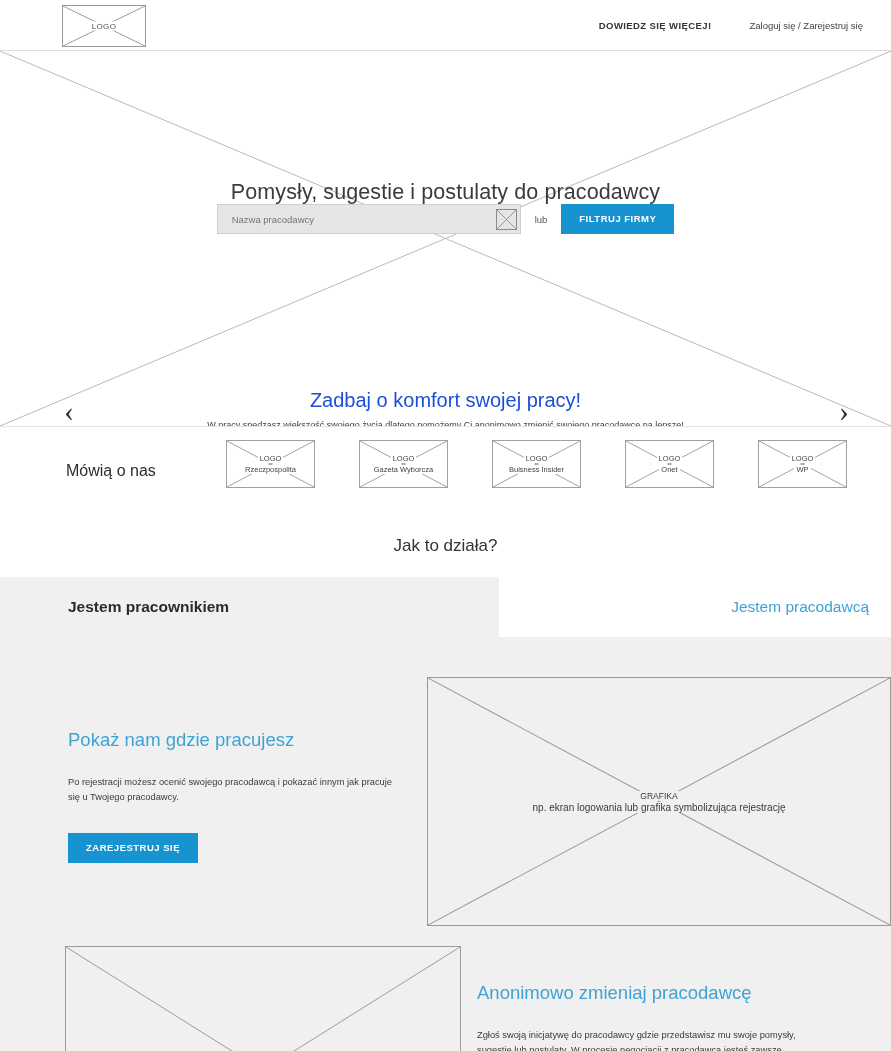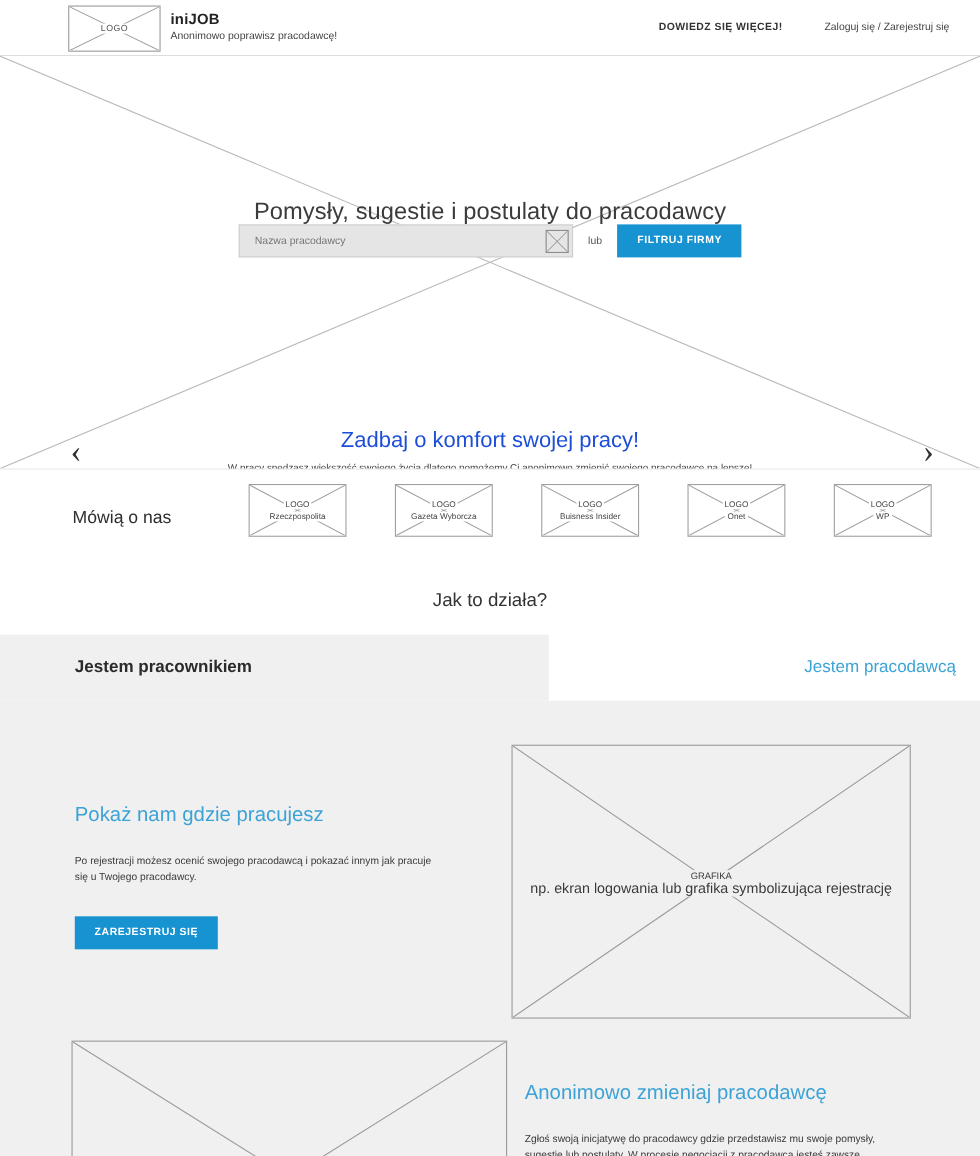--- a/index.html
+++ b/index.html
@@ -330,34 +330,34 @@
     text-align: center;
   }
   .graphic-box .g1 {
     display: block;
     font-size: 8.5px;
     color: #3a3a3a;
     line-height: 12px;
   }
   .graphic-box .g2 {
     display: block;
-    font-size: 13px;
+    font-size: 10px;
     color: #3a3a3a;
     line-height: 12px;
     text-align: center;
   }
   .graphic-box .g1 span, .graphic-box .g2 span {
     background: #f0f0f0; padding: 0 4px;
   }
 
   .block-1 { padding: 40px 0 0 0; }
   .block-1 .col-text { padding: 52px 0 0 68px; }
   .block-1 .graphic-box {
-    width: 363px; height: 249px;
-    margin-left: 10px;
+    width: 464px; height: 249px;
+    margin-left: 0;
   }
   .block-2 { padding: 20px 0 0 0; }
   .block-2 .col-graphic-left {
     width: 455px;
     padding-left: 65px;
     box-sizing: border-box;
   }
   .block-2 .graphic-box {
     width: 396px; height: 249px;
   }
@@ -377,24 +377,20 @@
     <div class="logo-box">
       <div class="ph-x">
         <svg viewBox="0 0 84 42" preserveAspectRatio="none">
           <line x1="0" y1="0" x2="84" y2="42" stroke="#999" stroke-width="1"></line>
           <line x1="84" y1="0" x2="0" y2="42" stroke="#999" stroke-width="1"></line>
         </svg>
       </div>
       <div class="ph-label"><span>LOGO</span></div>
     </div>
 
-    <div class="brand">
-      <div class="brand-name">iniJOB</div>
-      <div class="brand-tag">Anonimowo poprawisz pracodawcę!</div>
-    </div>
 
     <div class="header-nav">
       <div class="nav-more">DOWIEDZ SIĘ WIĘCEJ!</div>
       <div class="nav-login">Zaloguj się / Zarejestruj się</div>
     </div>
   </div>
 
   <div class="hero">
     <div class="hero-x">
       <svg viewBox="0 0 891 375" preserveAspectRatio="none">

